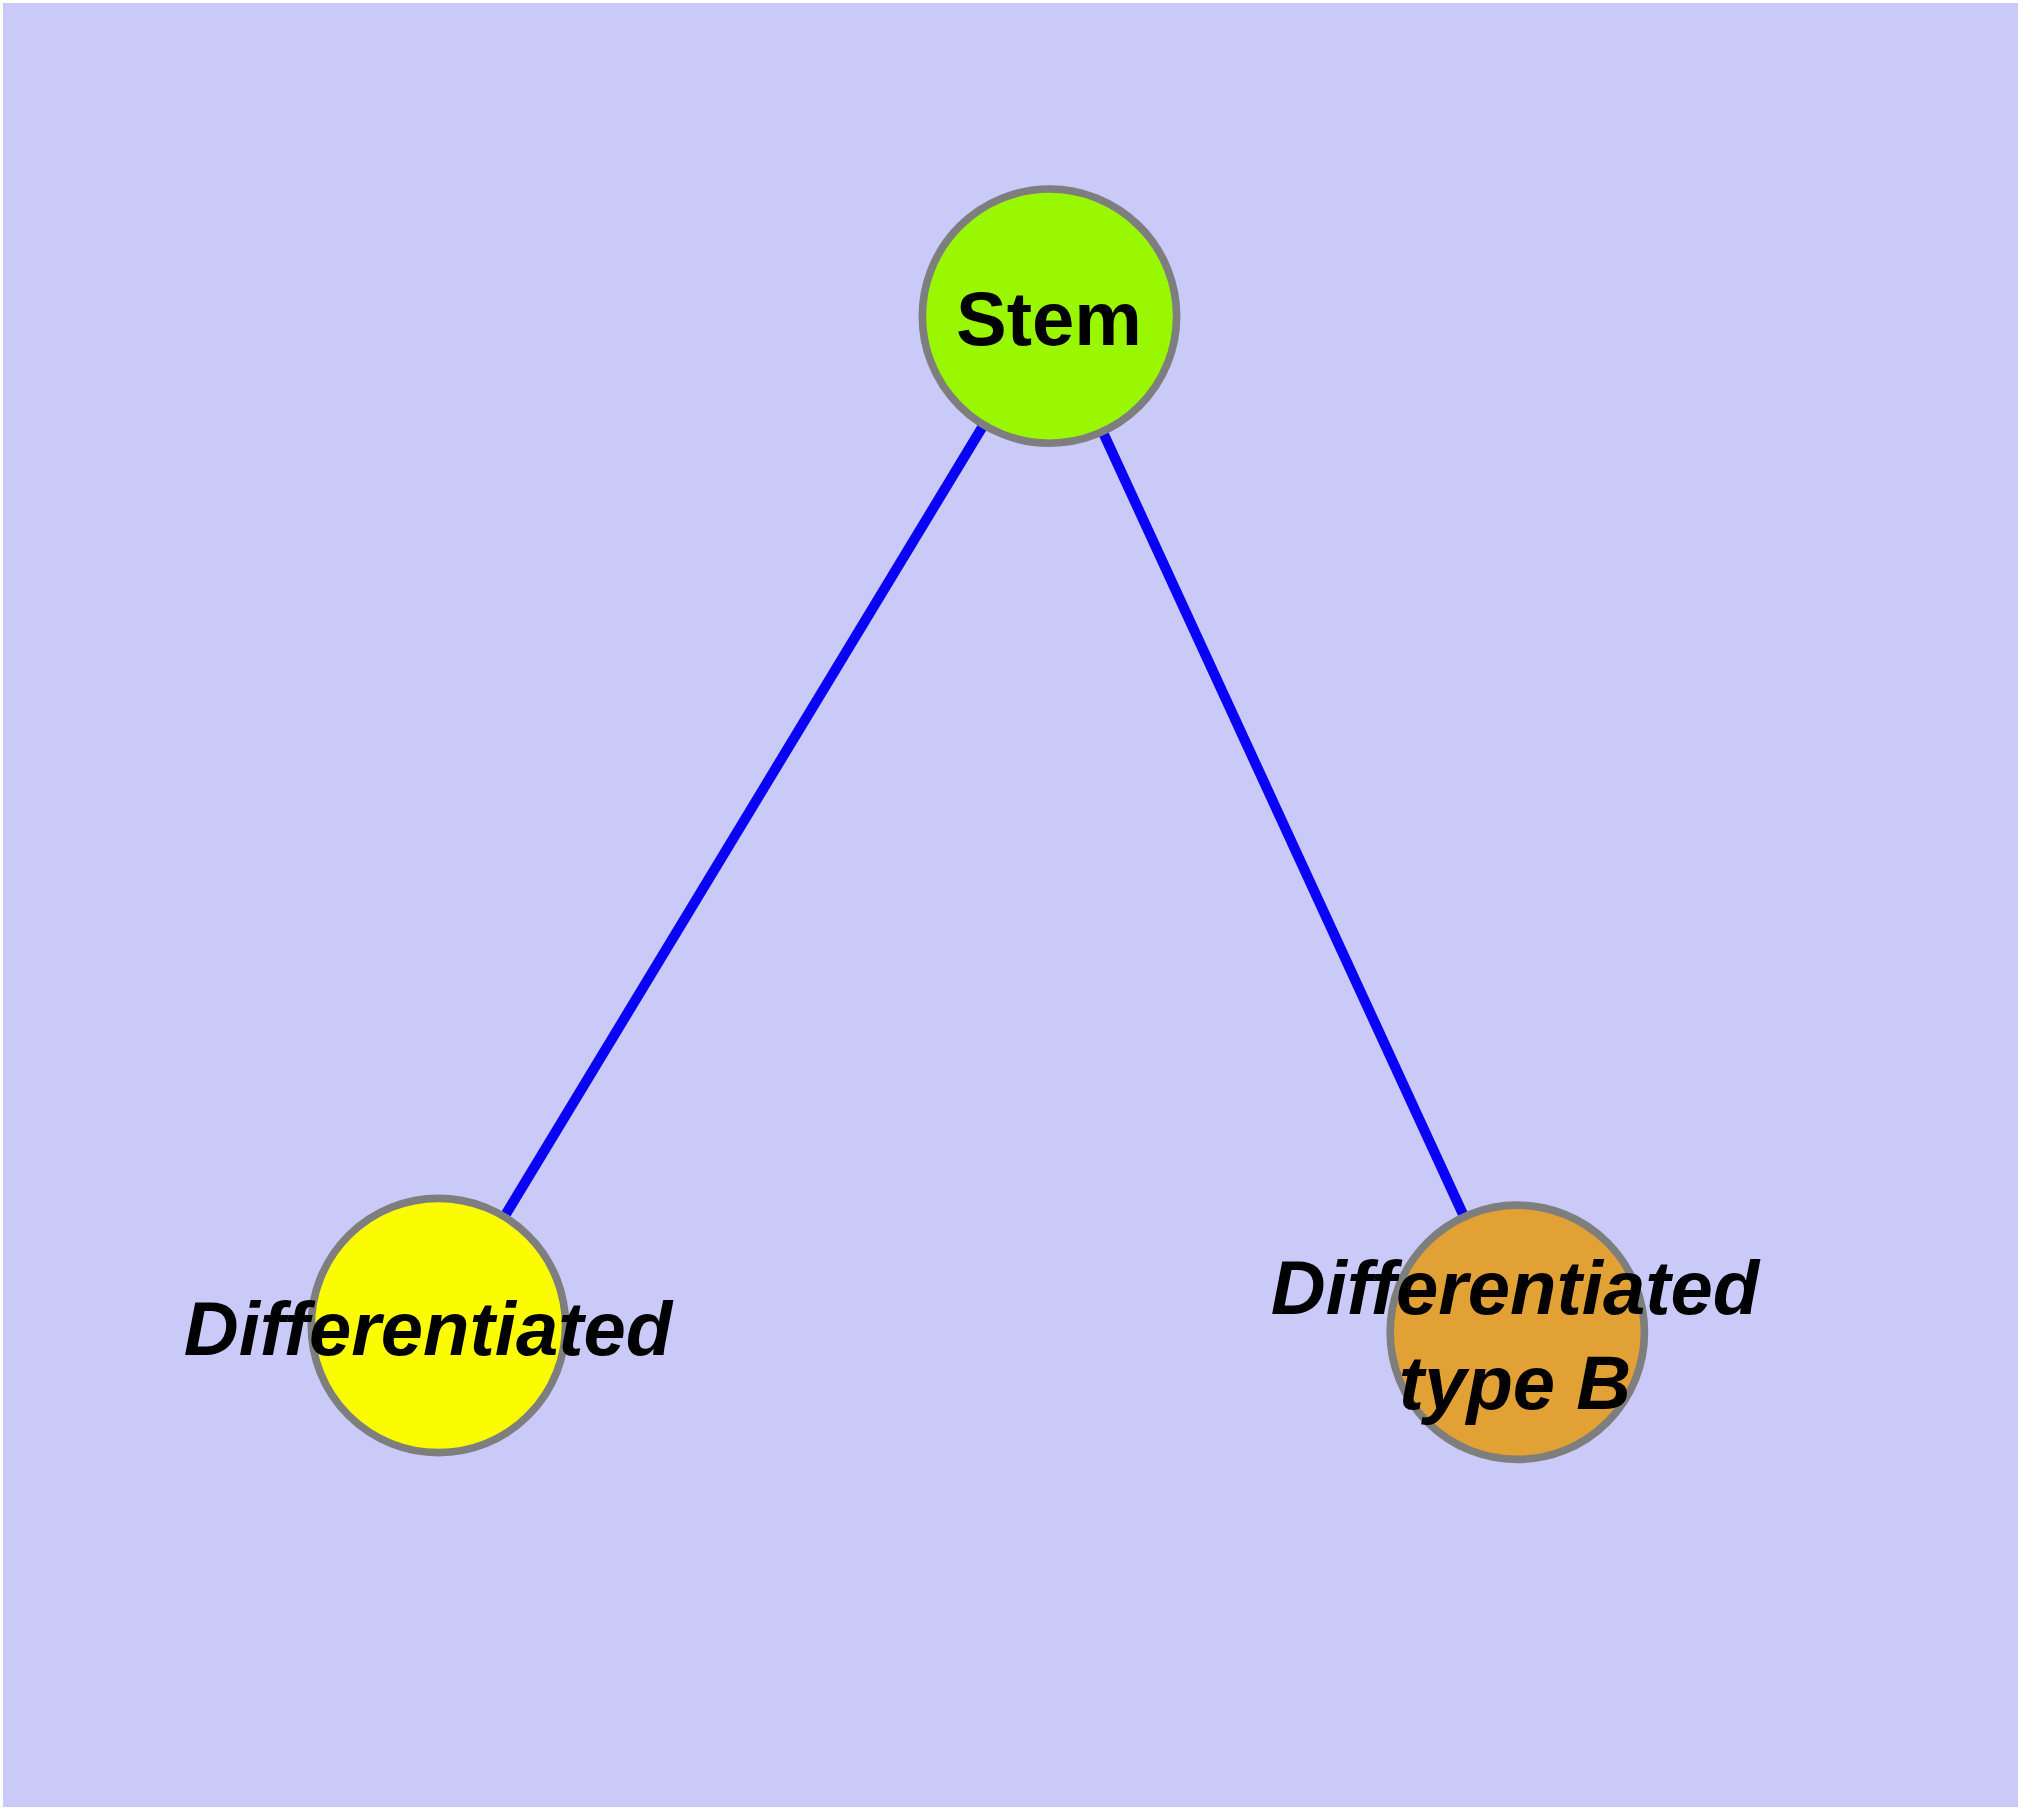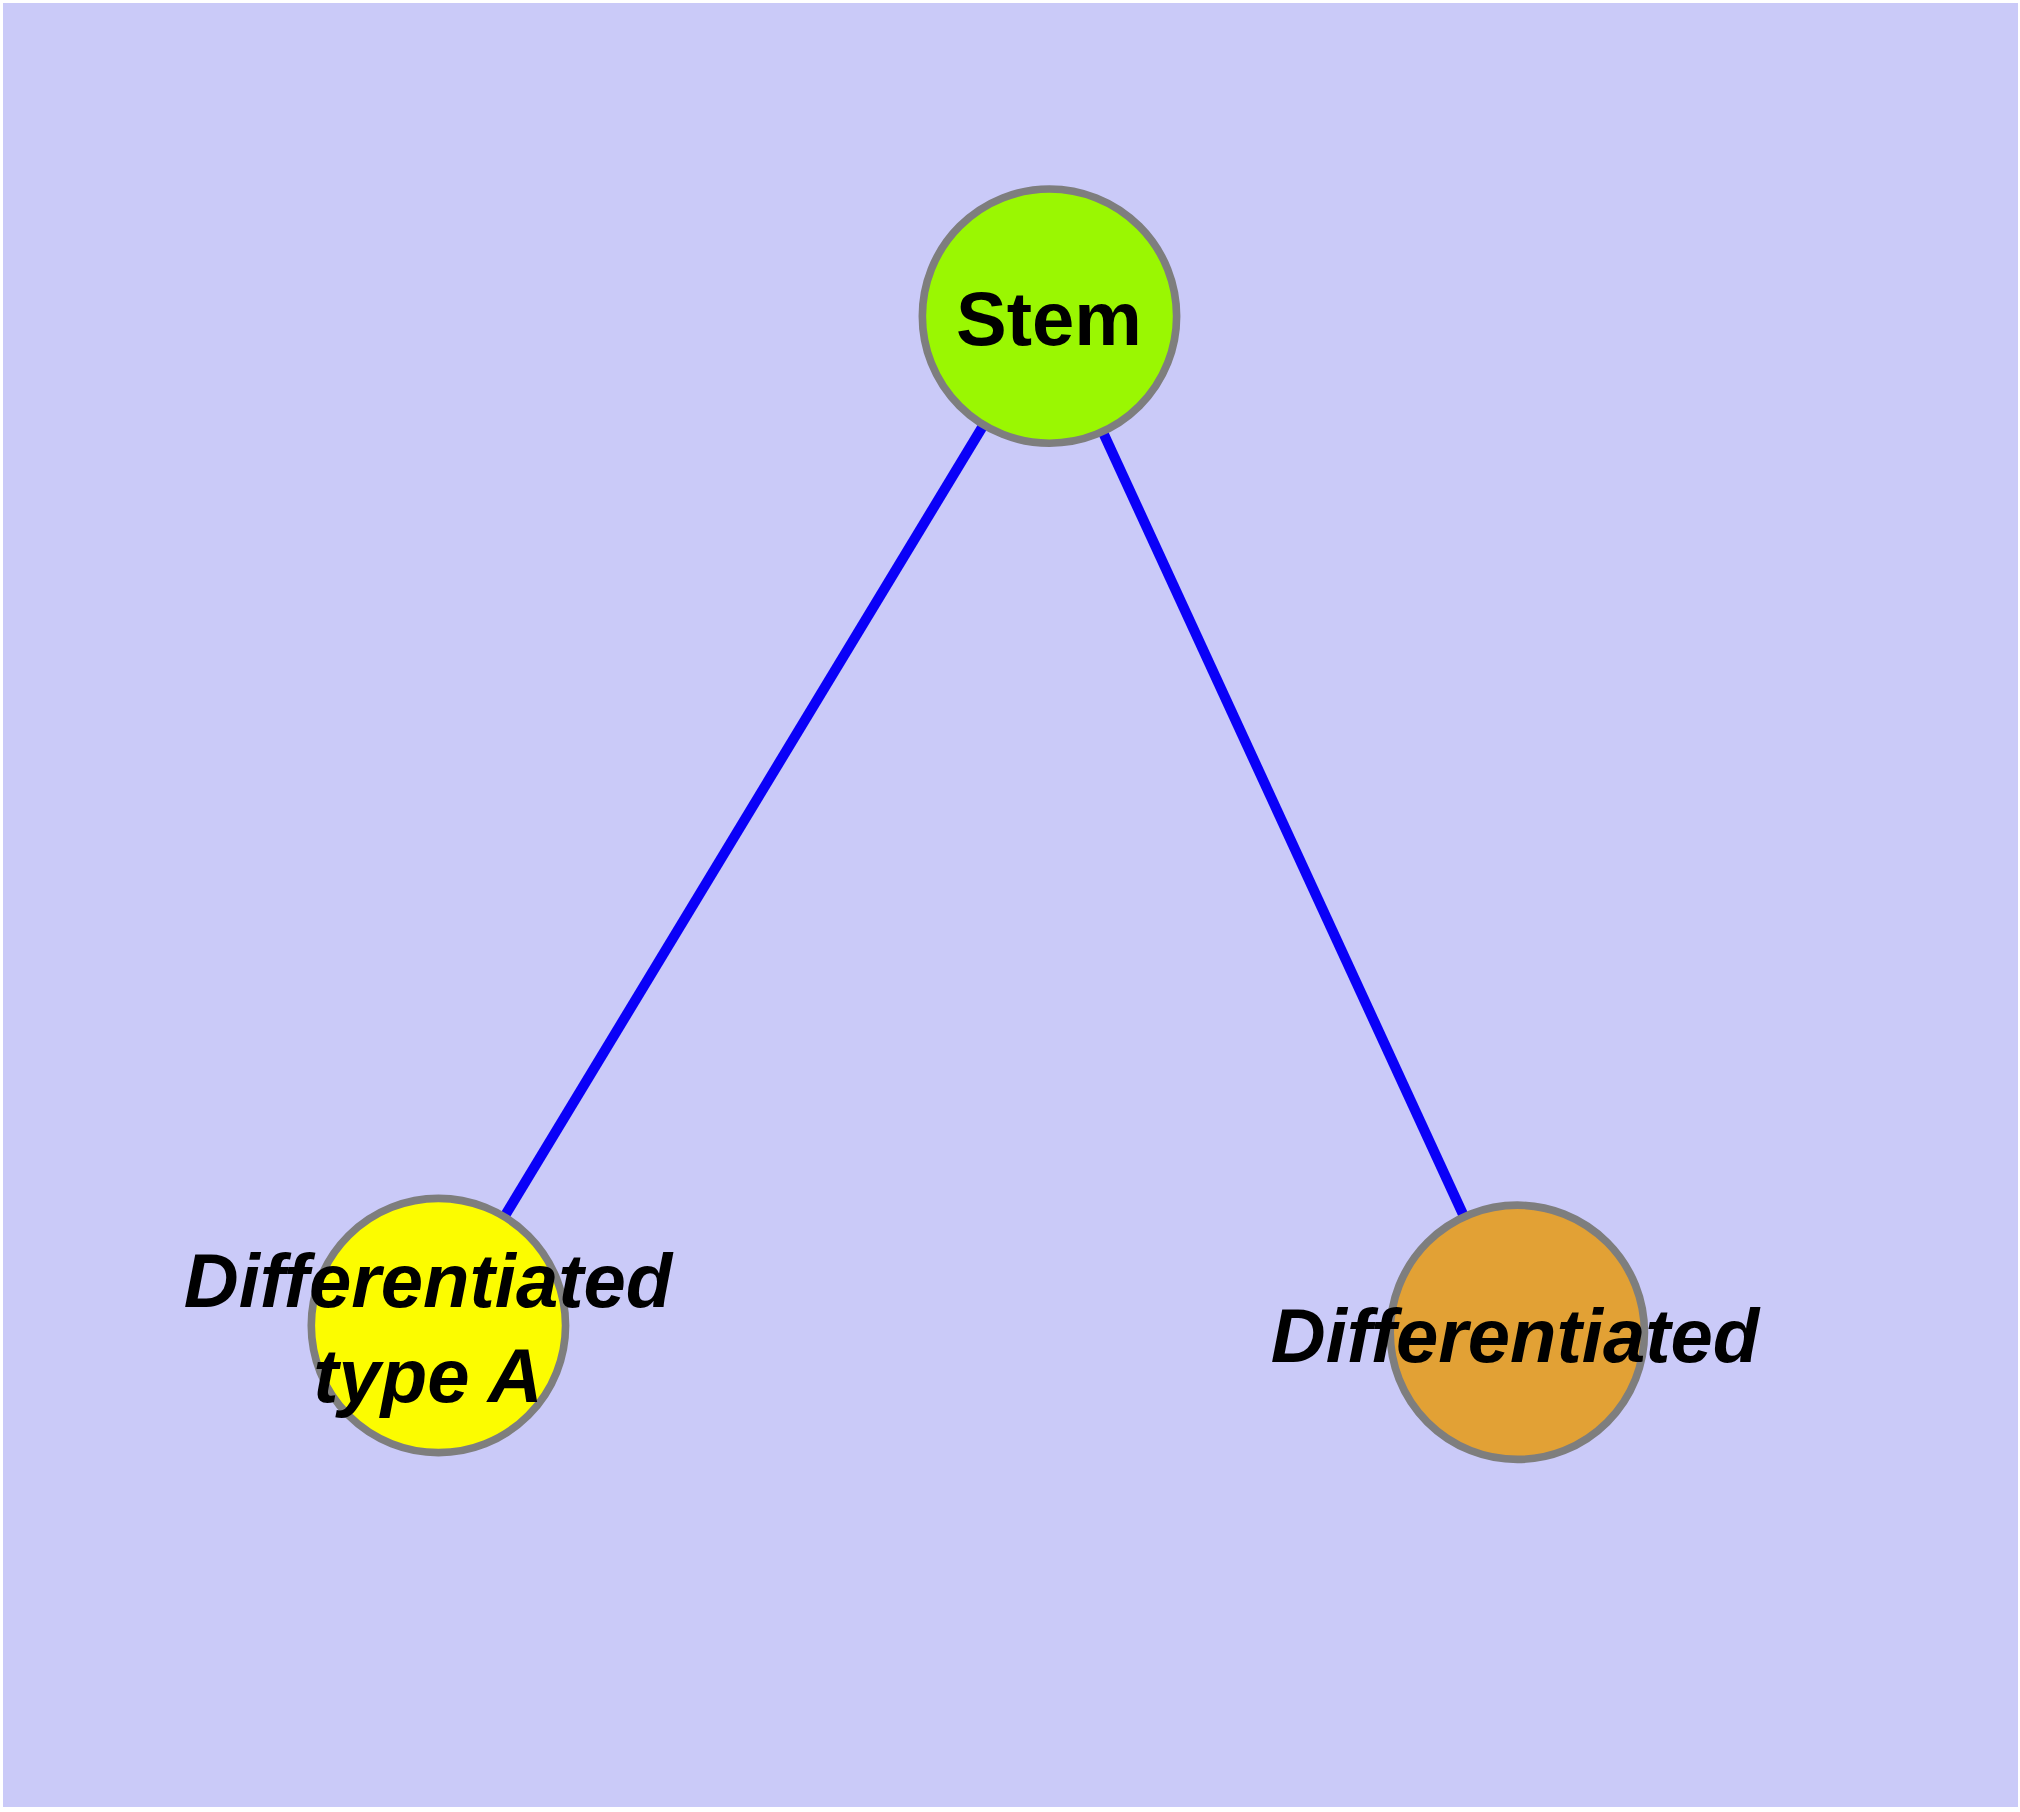--- a/index.html
+++ b/index.html
@@ -69,20 +69,20 @@
 
     <circle cx="1238" cy="373" r="150" fill="#9AF702"></circle>
     <circle cx="517" cy="1564" r="150" fill="#FCFC00"></circle>
     <circle cx="1790" cy="1572" r="150" fill="#E2A135"></circle>
   </svg>
 
   <div class="node-label label-stem">Stem</div>
 
   <div class="node-label label-type-a">
     <span>Differentiated</span>
-    <span>type A</span>
   </div>
 
   <div class="node-label label-type-b">
     <span>Differentiated</span>
+    <span>type B</span>
   </div>
 </div>
 
 
 </body></html>

